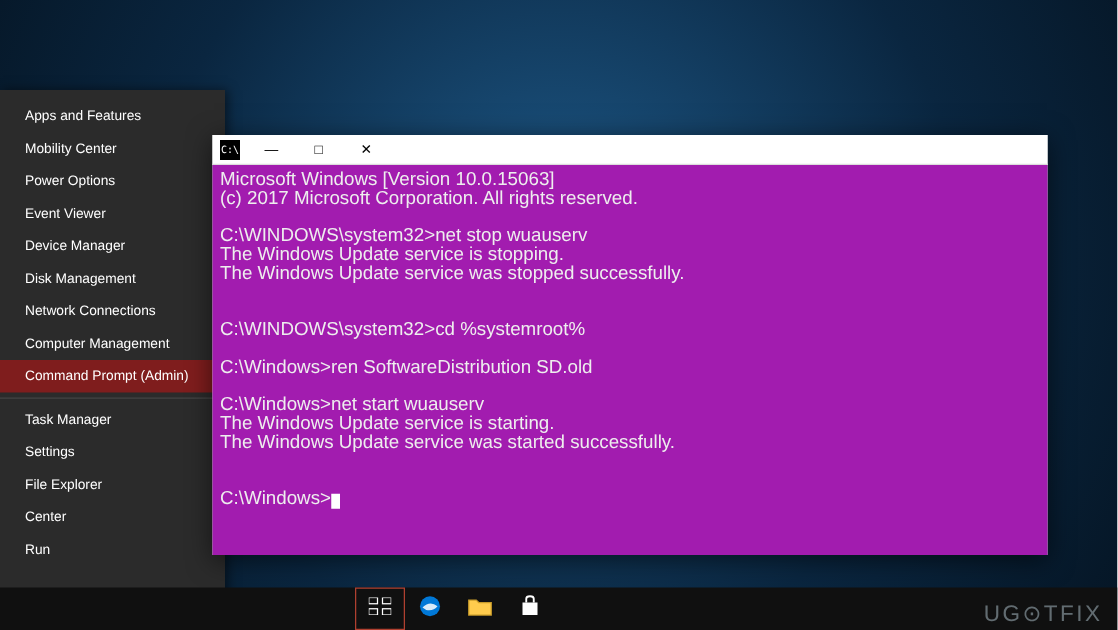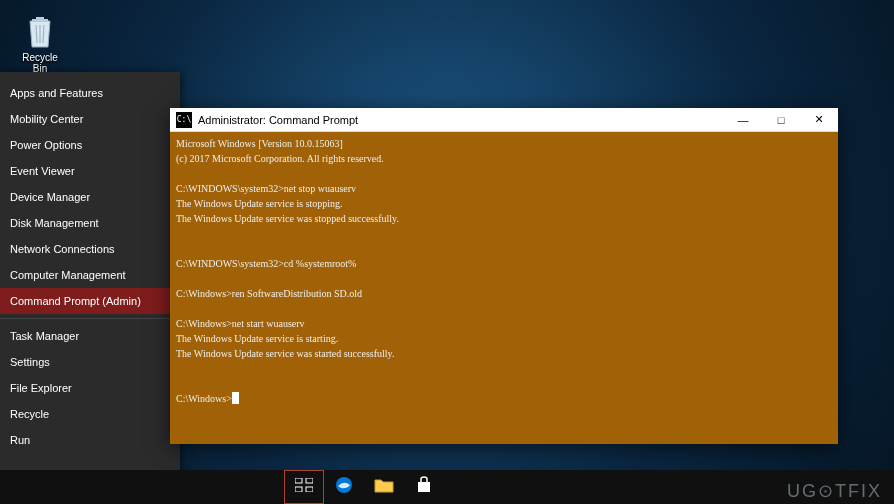--- a/index.html
+++ b/index.html
@@ -22,21 +22,21 @@
       margin-top: 2px;
     }
     
     .winx-menu {
       position: absolute; bottom: 0; left: 0; width: 180px;
       background: #2b2b2b; color: #fff; font-size: 11px;
       padding-top: 8px; top: 72px;
       box-shadow: 2px 0 8px rgba(0,0,0,0.5);
     }
     .winx-item {
-      padding: 7px 10px; cursor: pointer; white-space: nowrap;
+      padding: 7px 20px; cursor: pointer; white-space: nowrap;
     }
     .winx-item.highlight { background: #7f1d1d; }
     .winx-sep { height: 1px; background: #444; margin: 4px 0; }
     
     .cmd-window {
       position: absolute; top: 108px; left: 170px; width: 668px; height: 336px;
       background: #fff; box-shadow: 0 4px 20px rgba(0,0,0,0.6);
     }
     .cmd-titlebar {
       height: 24px; background: #fff; display: flex; align-items: center;
@@ -47,22 +47,22 @@
       display: flex; align-items: center; justify-content: center;
     }
     .cmd-title-icon span { color: #fff; font-size: 8px; font-family: monospace; }
     .cmd-title { flex: 1; color: #000; }
     .cmd-controls { display: flex; }
     .cmd-ctrl {
       width: 38px; height: 24px; display: flex; align-items: center; justify-content: center;
       cursor: pointer; color: #000; font-size: 11px;
     }
     .cmd-body {
-      background: #a16207; color: #eee; font-family: Liberation Serif, serif;
-      font-size: 10px; padding: 4px 6px; height: calc(100% - 24px);
+      background: #a21caf; color: #eee; font-family: Liberation Sans, sans-serif;
+      font-size: 15px; padding: 4px 6px; height: calc(100% - 24px);
       white-space: pre; line-height: 15px; overflow: hidden; position: relative;
     }
     .cursor {
       display: inline-block; width: 7px; height: 12px; background: #fff;
       vertical-align: text-bottom; animation: blink 1s step-end infinite;
     }
     @keyframes blink { 50% { opacity: 0; } }
     
     .taskbar {
       position: absolute; bottom: 0; left: 0; right: 0; height: 34px;
@@ -78,58 +78,44 @@
       position: absolute; right: 12px; bottom: 2px;
       color: rgba(180,200,210,0.5); font-size: 18px; font-weight: 300;
       letter-spacing: 2px; pointer-events: none;
     }
   </style>
 </head>
 <body>
 
 <div class="desktop">
 
-  <div class="desktop-icon">
-    <div class="icon-img">
-      <svg width="32" height="38" viewBox="0 0 32 38">
-        <path d="M6 10 L26 10 L24 36 L8 36 Z" fill="#d8e8f0" stroke="#9ab" stroke-width="1"></path>
-        <path d="M8 8 L24 8 L24 10 L8 10 Z" fill="#bcd"></path>
-        <path d="M12 6 L20 6 L20 8 L12 8 Z" fill="#bcd"></path>
-        <line x1="12" y1="14" x2="13" y2="32" stroke="#9ab"></line>
-        <line x1="16" y1="14" x2="16" y2="32" stroke="#9ab"></line>
-        <line x1="20" y1="14" x2="19" y2="32" stroke="#9ab"></line>
-      </svg>
-    </div>
-    <div class="icon-label">Recycle Bin</div>
-  </div>
 
   <div class="winx-menu" id="winx-menu">
       <div class="winx-item">Apps and Features</div>
       <div class="winx-item">Mobility Center</div>
       <div class="winx-item">Power Options</div>
       <div class="winx-item">Event Viewer</div>
       <div class="winx-item">Device Manager</div>
       <div class="winx-item">Disk Management</div>
       <div class="winx-item">Network Connections</div>
       <div class="winx-item">Computer Management</div>
       <div class="winx-item highlight">Command Prompt (Admin)</div>
       <div class="winx-sep"></div>
       <div class="winx-item">Task Manager</div>
       <div class="winx-item">Settings</div>
       <div class="winx-item">File Explorer</div>
-      <div class="winx-item">Recycle</div>
+      <div class="winx-item">Center</div>
       <div class="winx-item">Run</div>
     </div>
 
   <div class="cmd-window">
     <div class="cmd-titlebar">
       <div class="cmd-title-icon">
           <span>C:\</span>
         </div>
-      <div class="cmd-title">Administrator: Command Prompt</div>
       <div class="cmd-controls">
         <div class="cmd-ctrl">—</div>
         <div class="cmd-ctrl">□</div>
         <div class="cmd-ctrl close">✕</div>
       </div>
     </div>
     <div class="cmd-body" id="cmd-body">Microsoft Windows [Version 10.0.15063]
 (c) 2017 Microsoft Corporation. All rights reserved.
 
 C:\WINDOWS\system32&gt;net stop wuauserv

